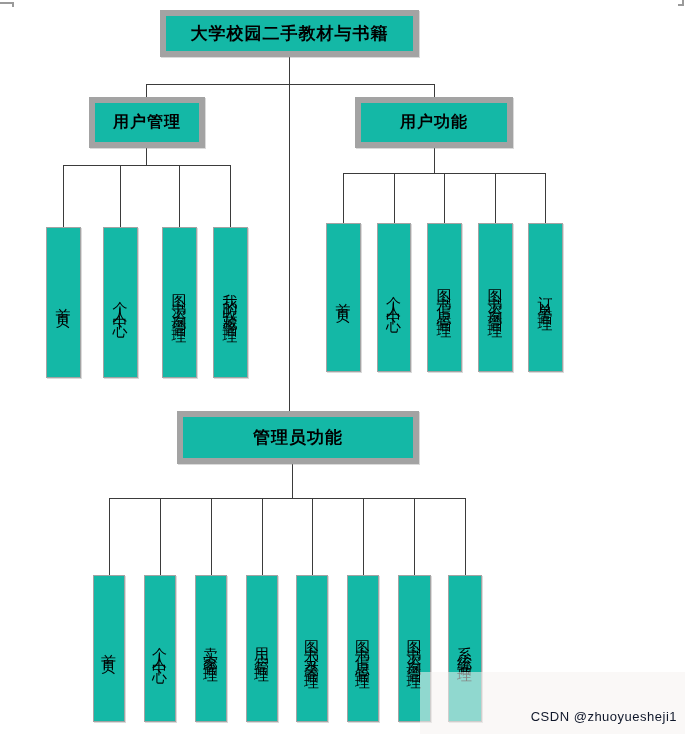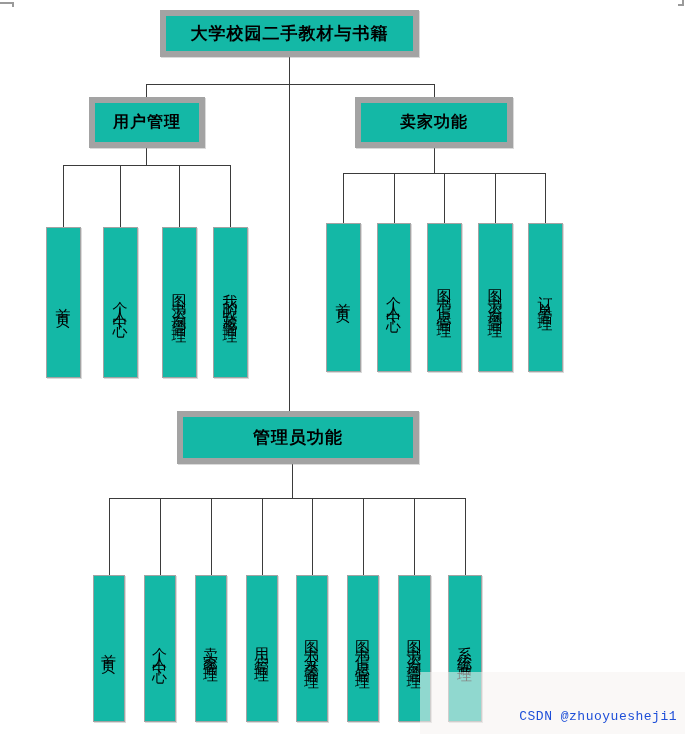--- a/index.html
+++ b/index.html
@@ -71,21 +71,21 @@
 <div class="ln" style="left:465px;top:498px;width:1px;height:77px;"></div>
 
 <div class="box head" style="left:160px;top:10px;width:259px;height:47px;">
   <span>大学校园二手教材与书籍</span>
 </div>
 
 <div class="box head" style="left:89px;top:97px;width:116px;height:51px;font-size:16px;">
   <span>用户管理</span>
 </div>
 <div class="box head" style="left:355px;top:97px;width:158px;height:51px;font-size:16px;">
-  <span>卖家功能</span>
+  <span>用户功能</span>
 </div>
 <div class="box head" style="left:177px;top:411px;width:242px;height:53px;">
   <span>管理员功能</span>
 </div>
 
 <div class="box leaf" style="left:46px;top:227px;width:35px;height:151px;">
   <span class="vt">首页</span>
 </div>
 <div class="box leaf" style="left:103px;top:227px;width:35px;height:151px;">
   <span class="vt">个人中心</span>
@@ -132,13 +132,13 @@
   <span class="vt">图书信息管理</span>
 </div>
 <div class="box leaf" style="left:398px;top:575px;width:33px;height:147px;">
   <span class="vt">图书咨询管理</span>
 </div>
 <div class="box leaf" style="left:448px;top:575px;width:34px;height:147px;">
   <span class="vt">系统管理</span>
 </div>
 
 <div class="wash"></div>
-<div class="watermark" style="color: #1d4ed8; font-family: Liberation Mono, monospace;">CSDN @zhuoyuesheji1</div>
+<div class="watermark" style="color: #0f172a;">CSDN @zhuoyuesheji1</div>
 
 </body></html>

